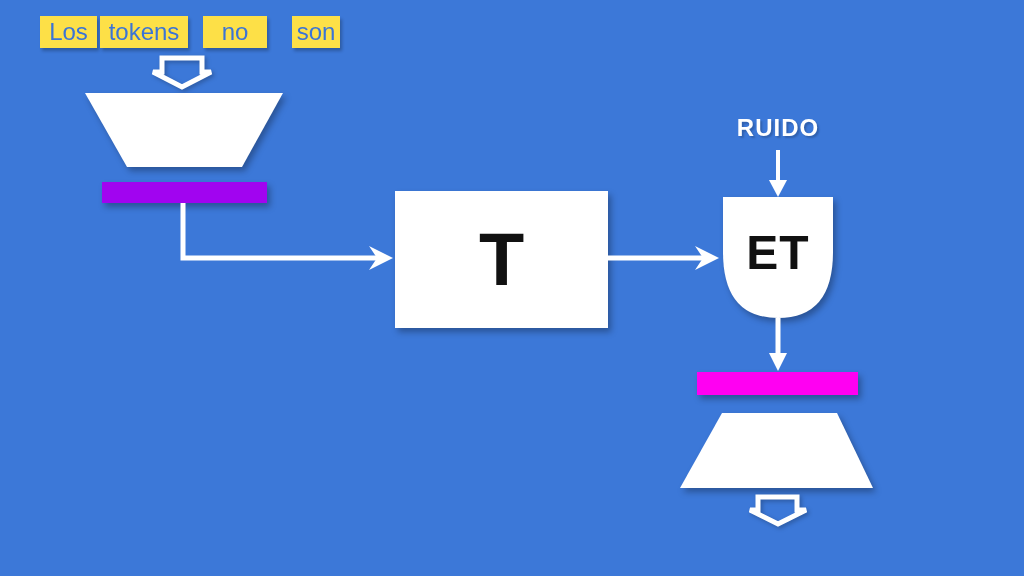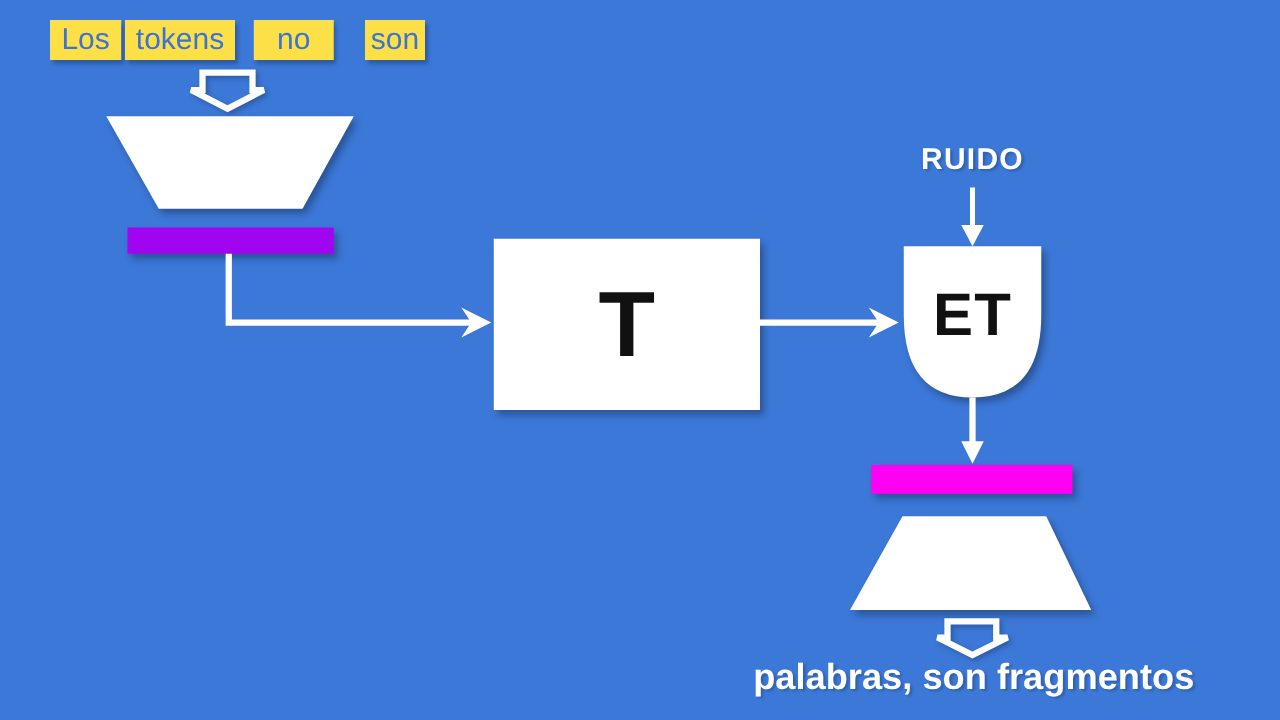--- a/index.html
+++ b/index.html
@@ -82,15 +82,14 @@
   <div class="token-box" style="left:100px;width:88px;">tokens</div>
   <div class="token-box" style="left:203px;width:64px;">no</div>
   <div class="token-box" style="left:257px;width:48px;margin-left:35px;">son</div>
 
   <div class="ruido-label">RUIDO</div>
 
   <div class="label-overlay t-label">T</div>
 
   <div class="label-overlay et-label">ET</div>
 
-  <div class="caption">palabras, son fragmentos</div>
 
 </div>
 
 </body></html>

